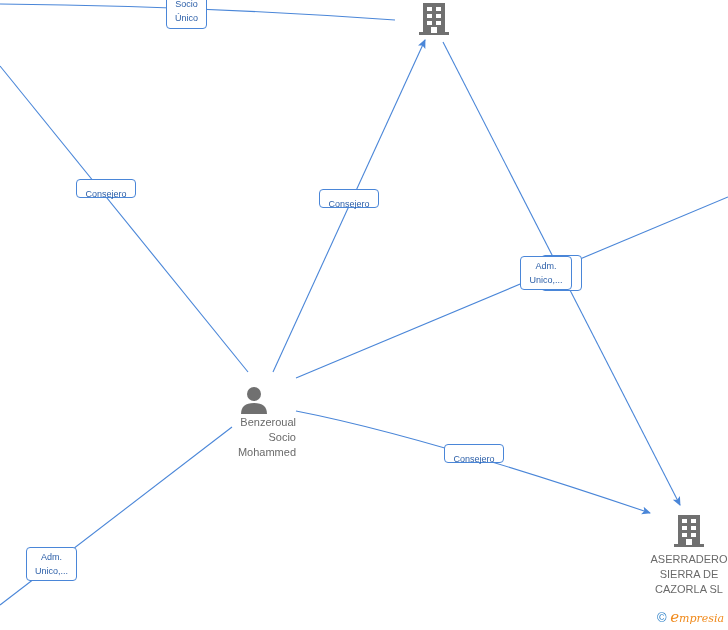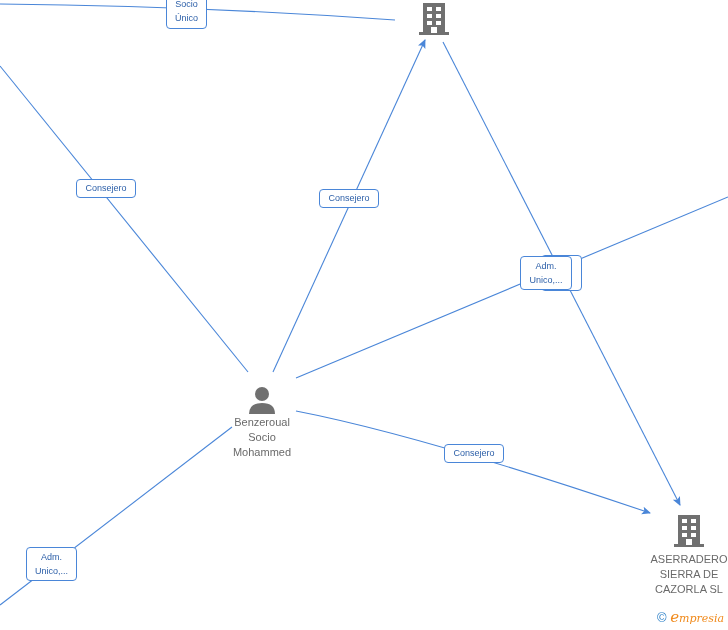--- a/index.html
+++ b/index.html
@@ -11,21 +11,21 @@
     svg.edges { position: absolute; left: 0; top: 0; }
     .edge-label {
       position: absolute;
       background: #ffffff;
       border: 1px solid #4a86d8;
       border-radius: 4px;
       color: #2c5fa8;
       font-size: 9px;
       line-height: 14px;
       text-align: center;
-      padding: 1px 5px;
+      padding: 7px 5px;
       white-space: nowrap;
       box-sizing: border-box;
     }
     .edge-label.two-line { padding: 2px 6px; line-height: 14px; }
     .shadow-box {
       position: absolute;
       border: 1px solid #4a86d8;
       border-radius: 4px;
       background: #ffffff;
     }
@@ -109,21 +109,21 @@
         <rect x="10" y="12" width="5" height="4"></rect>
           <rect x="19" y="12" width="5" height="4"></rect>
         <rect x="10" y="19" width="5" height="4"></rect>
           <rect x="19" y="19" width="5" height="4"></rect>
         <rect x="14" y="25" width="6" height="6"></rect>
       </g>
     </svg>
   </div>
 </div>
 
-<div class="node" style="left:220px; top:385px; width:84px;">
+<div class="node" style="left:212px; top:385px; width:84px;text-align:right;">
   <div class="icon">
     <svg width="30" height="30" viewBox="0 0 30 30">
       <circle cx="15" cy="9" r="7" fill="#707070"></circle>
       <path d="M2,29 Q2,18 15,18 Q28,18 28,29 Z" fill="#707070"></path>
     </svg>
   </div>
   <div class="node-label">
     <div>Benzeroual</div>
     <div>Socio</div>
     <div>Mohammed</div>

